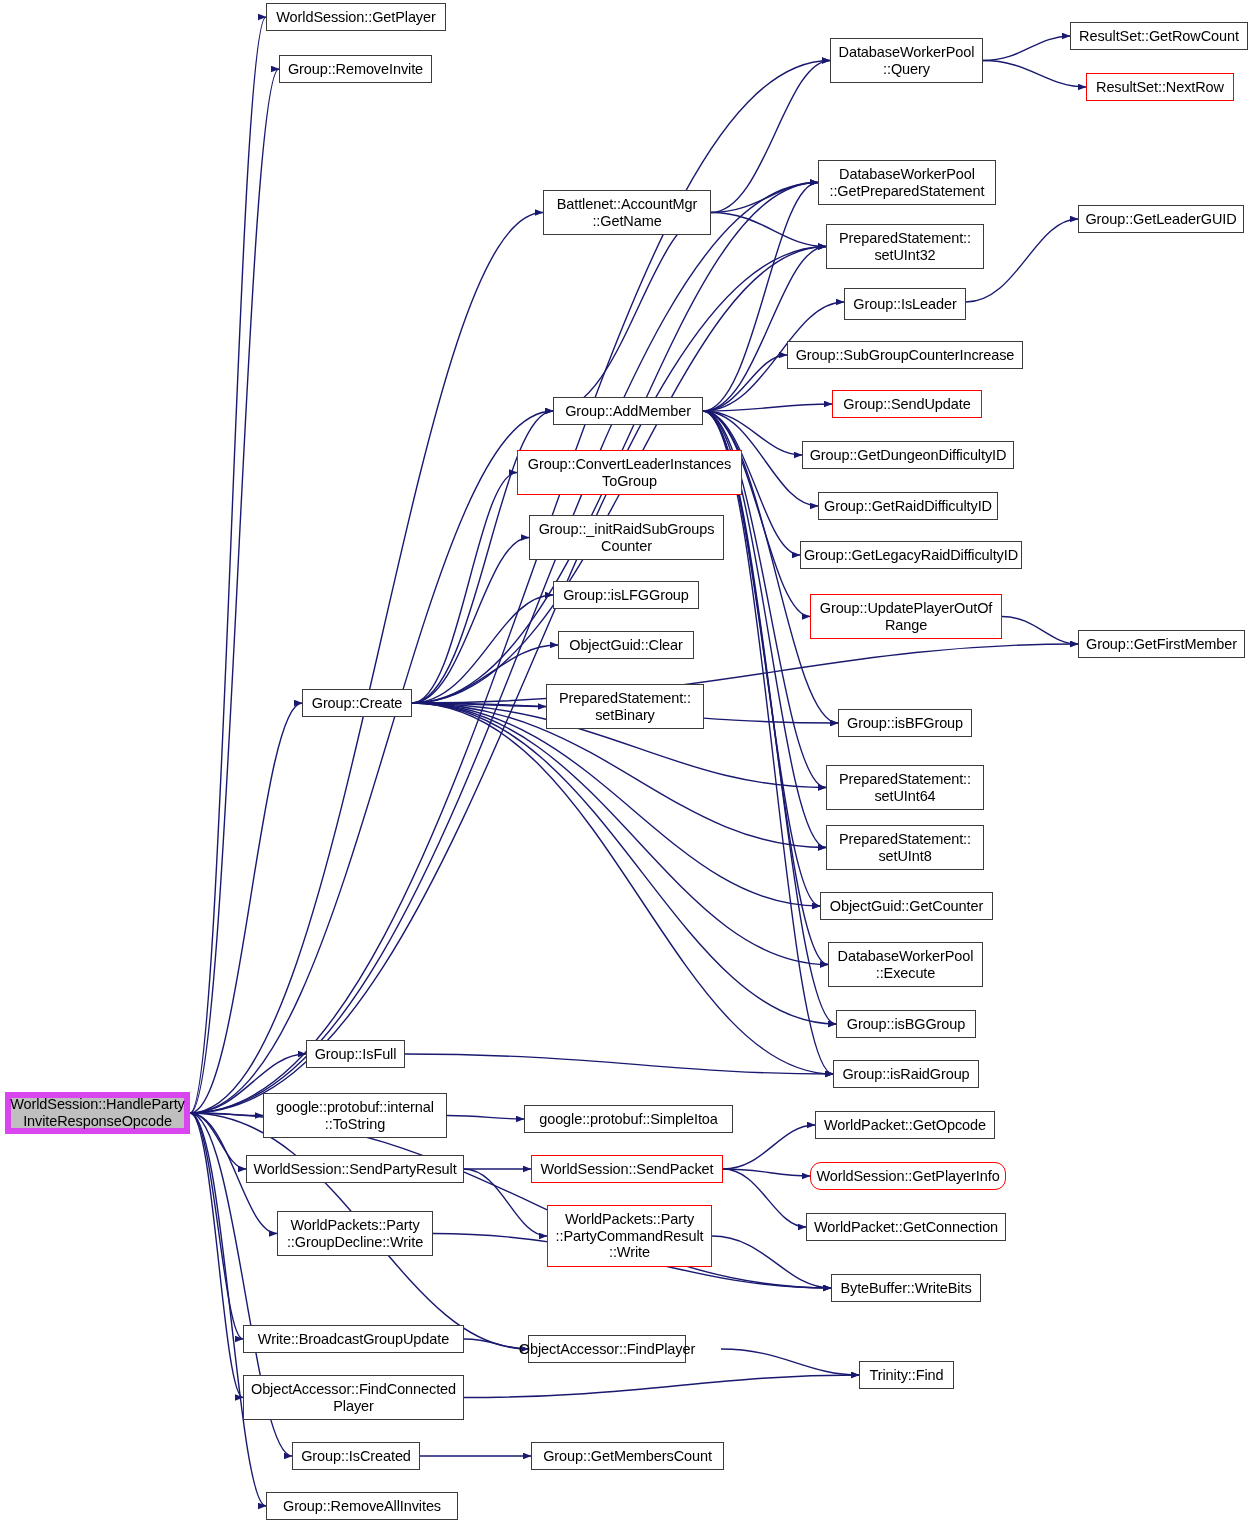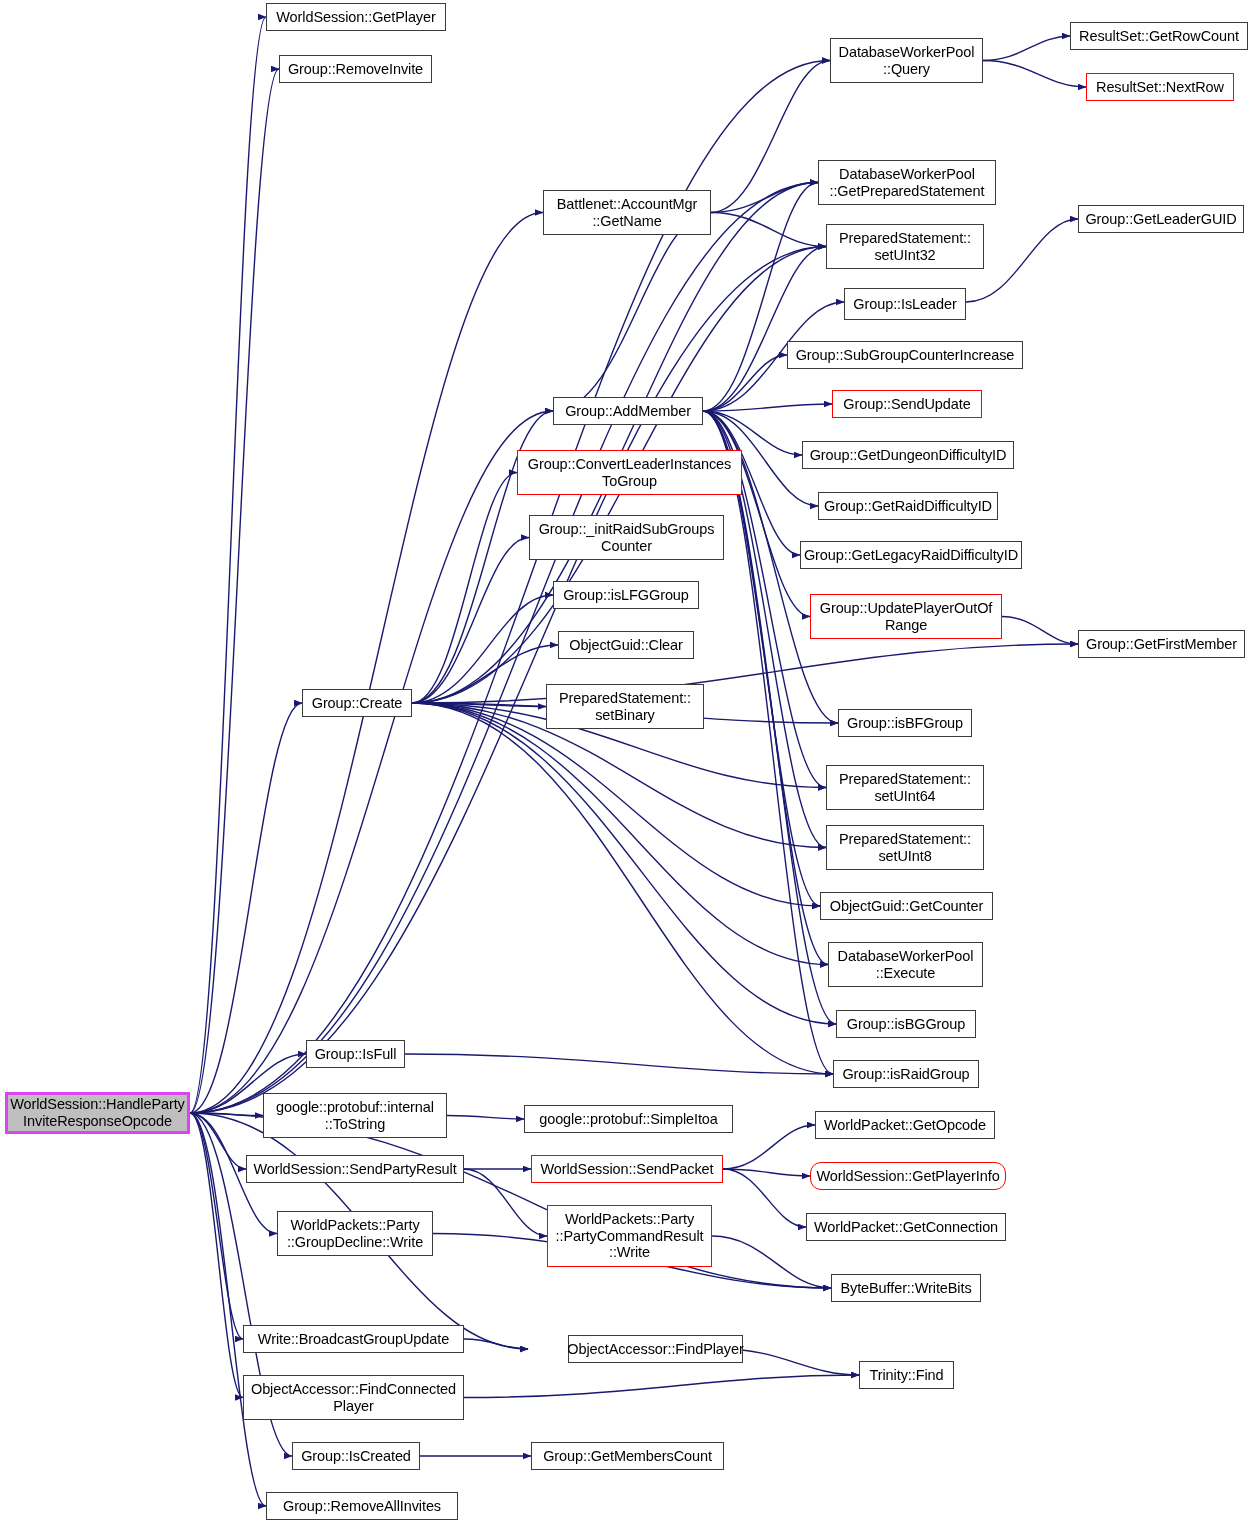--- a/index.html
+++ b/index.html
@@ -36,21 +36,21 @@
     justify-content: center;
     text-align: center;
     white-space: pre-line;
     letter-spacing: -0.1px;
   }
   .node.red {
     border: 1.6px solid #ff0000;
   }
   .node.root {
     background: #bfbfbf;
-    border: 3px solid #d946ef;
+    border: 6px solid #d946ef;
   }
 </style>
 </head>
 <body>
 
 <div id="canvas">
   <svg class="edges" viewBox="0 0 1253 1525">
     <defs>
       <marker id="arrow" markerWidth="9" markerHeight="7" refX="8.5" refY="3.5" orient="auto" markerUnits="userSpaceOnUse">
         <polygon points="0,0 9,3.5 0,7" fill="#191970"></polygon>
@@ -184,21 +184,21 @@
       <div class="node red" style="left: 531px; top: 1155px; width: 192px; height: 28px;">WorldSession::SendPacket</div>
       <div class="node red" style="left: 810px; top: 1162px; width: 196px; height: 28px; border-radius: 11px;">WorldSession::GetPlayerInfo</div>
       <div class="node" style="left: 277px; top: 1211px; width: 156px; height: 45px;">WorldPackets::Party
 ::GroupDecline::Write</div>
       <div class="node red" style="left: 547px; top: 1205px; width: 165px; height: 62px;">WorldPackets::Party
 ::PartyCommandResult
 ::Write</div>
       <div class="node" style="left: 806px; top: 1213px; width: 200px; height: 28px;">WorldPacket::GetConnection</div>
       <div class="node" style="left: 831px; top: 1274px; width: 150px; height: 28px;">ByteBuffer::WriteBits</div>
       <div class="node" style="left: 243px; top: 1325px; width: 221px; height: 28px;">Write::BroadcastGroupUpdate</div>
-      <div class="node" style="left: 528px; top: 1335px; width: 175px; height: 28px; margin-left: 40px;">ObjectAccessor::FindPlayer</div>
+      <div class="node" style="left: 528px; top: 1335px; width: 158px; height: 28px;">ObjectAccessor::FindPlayer</div>
       <div class="node" style="left: 859px; top: 1361px; width: 95px; height: 28px;">Trinity::Find</div>
       <div class="node" style="left: 243px; top: 1375px; width: 221px; height: 45px;">ObjectAccessor::FindConnected
 Player</div>
       <div class="node" style="left: 292px; top: 1442px; width: 128px; height: 28px;">Group::IsCreated</div>
       <div class="node" style="left: 531px; top: 1442px; width: 193px; height: 28px;">Group::GetMembersCount</div>
       <div class="node" style="left: 266px; top: 1492px; width: 192px; height: 28px;">Group::RemoveAllInvites</div>
     </div>
 </div>
 
 </body></html>

